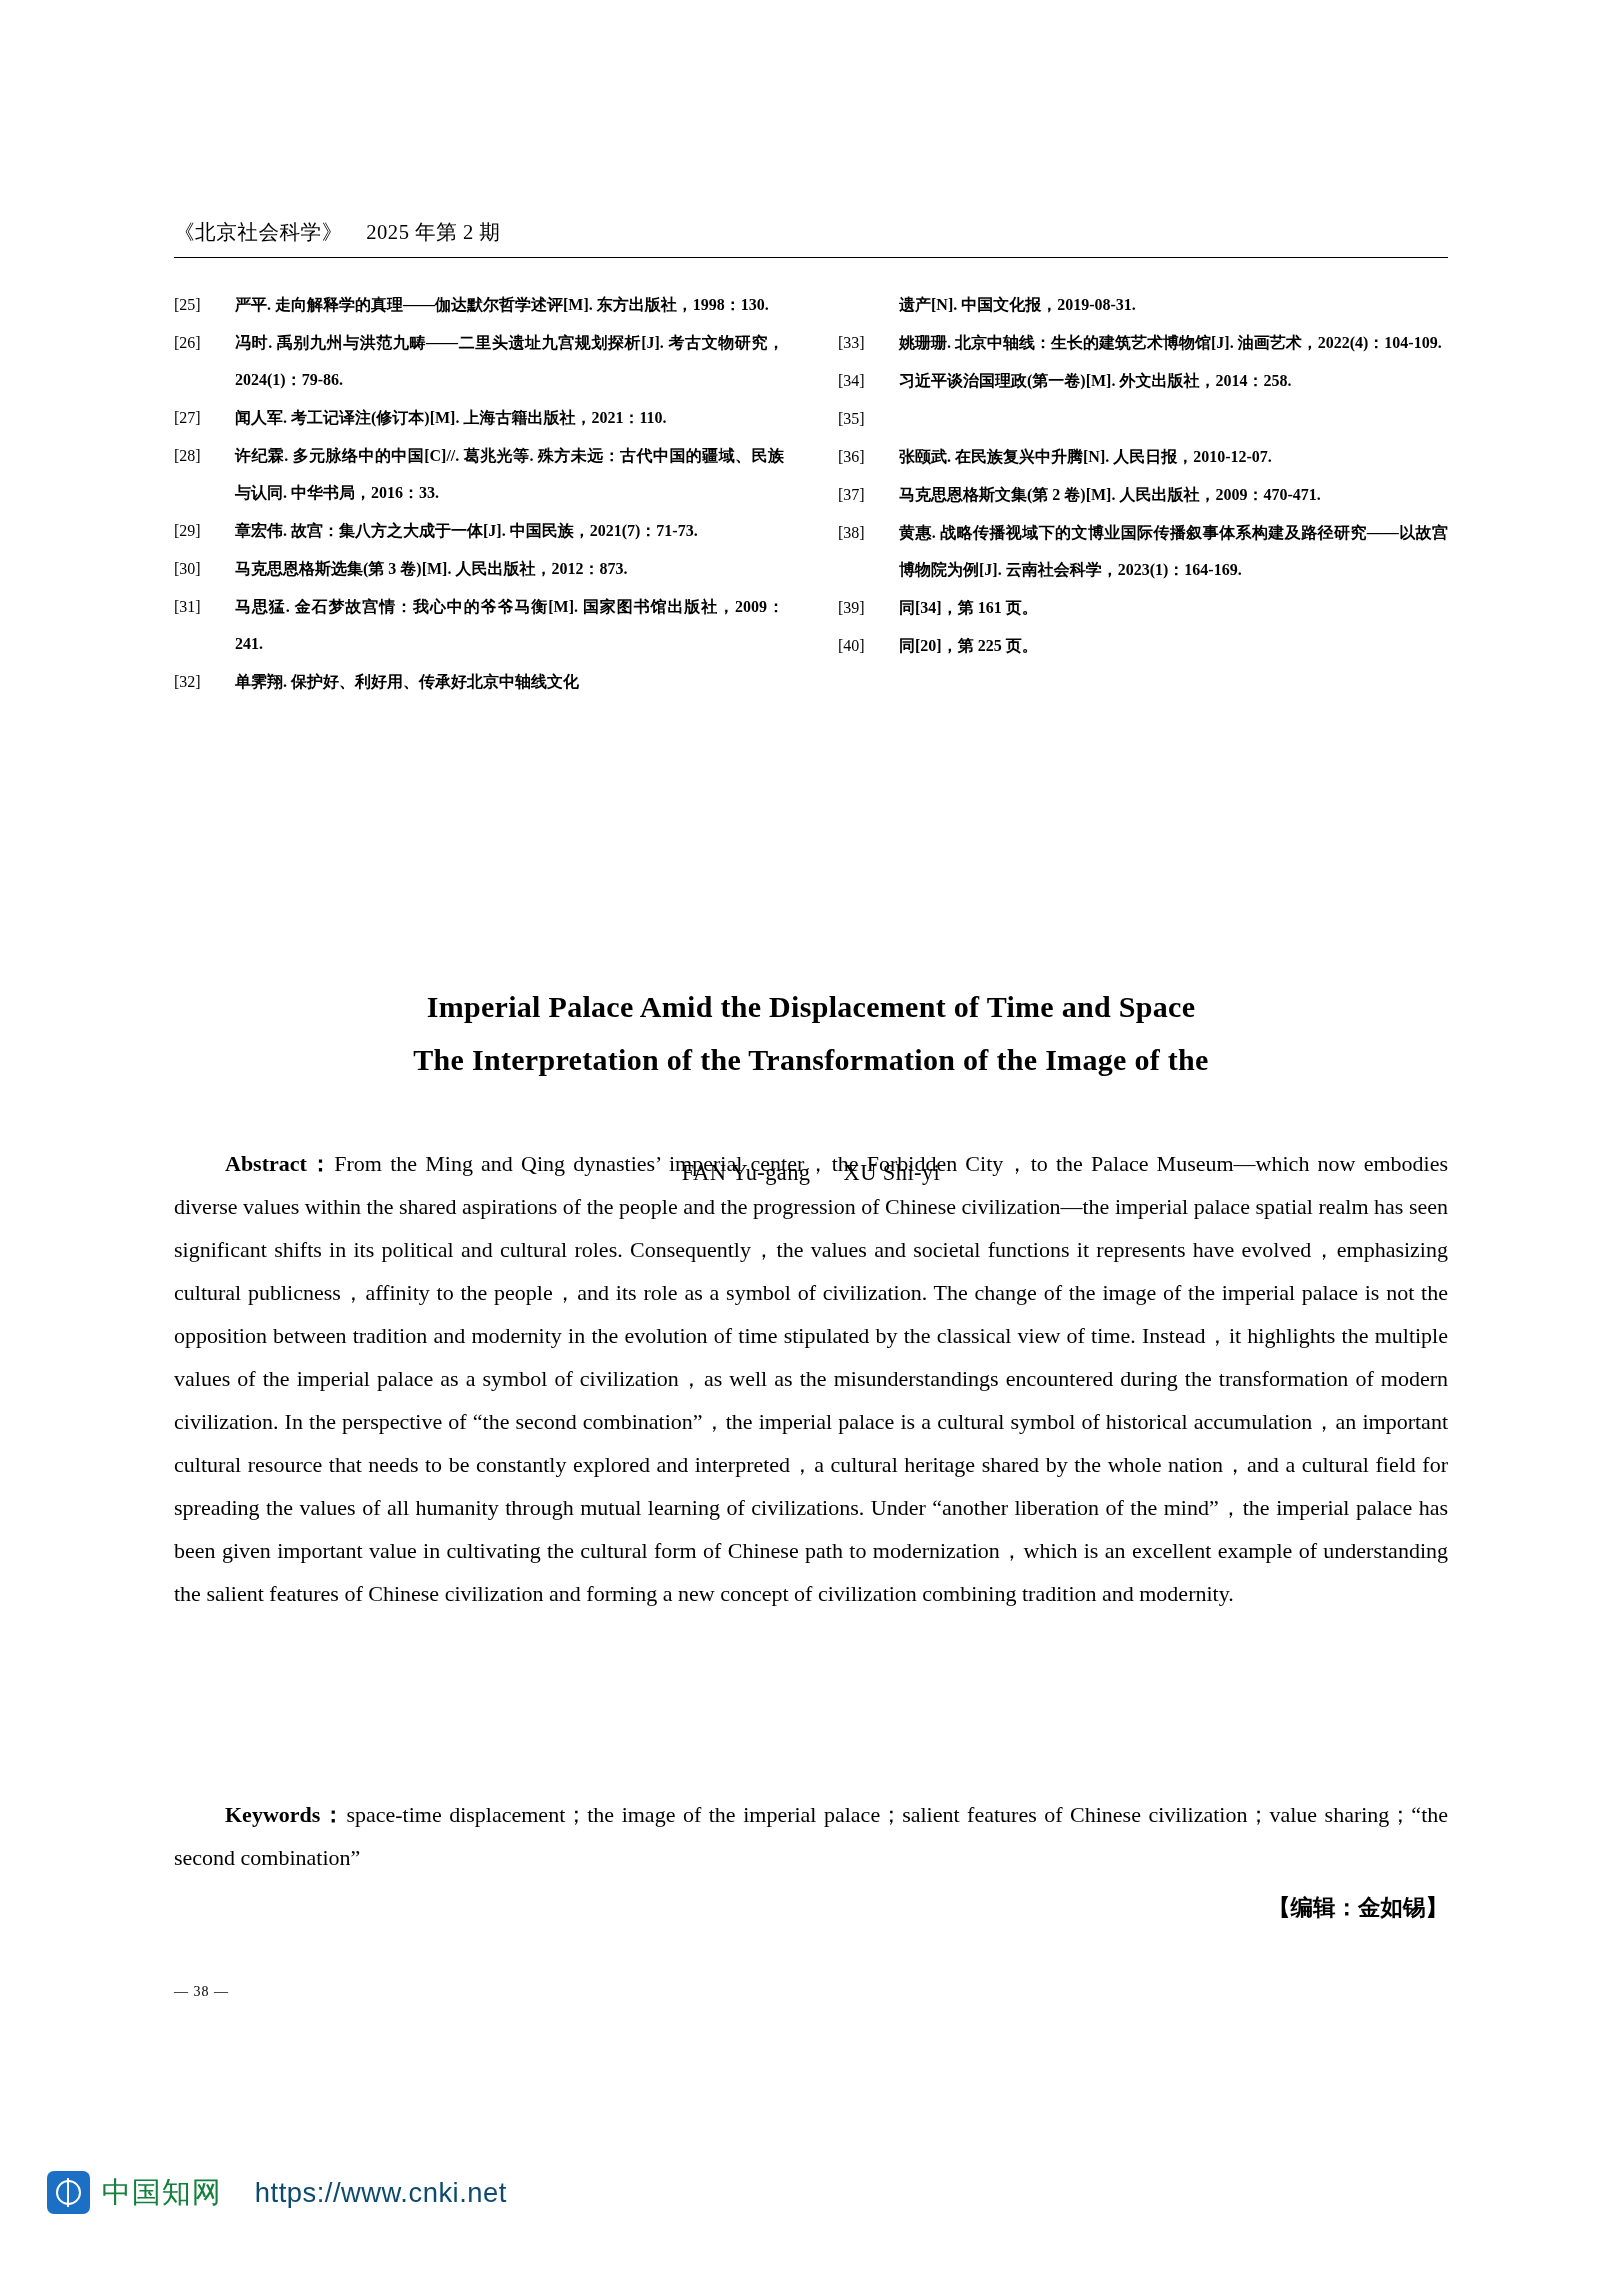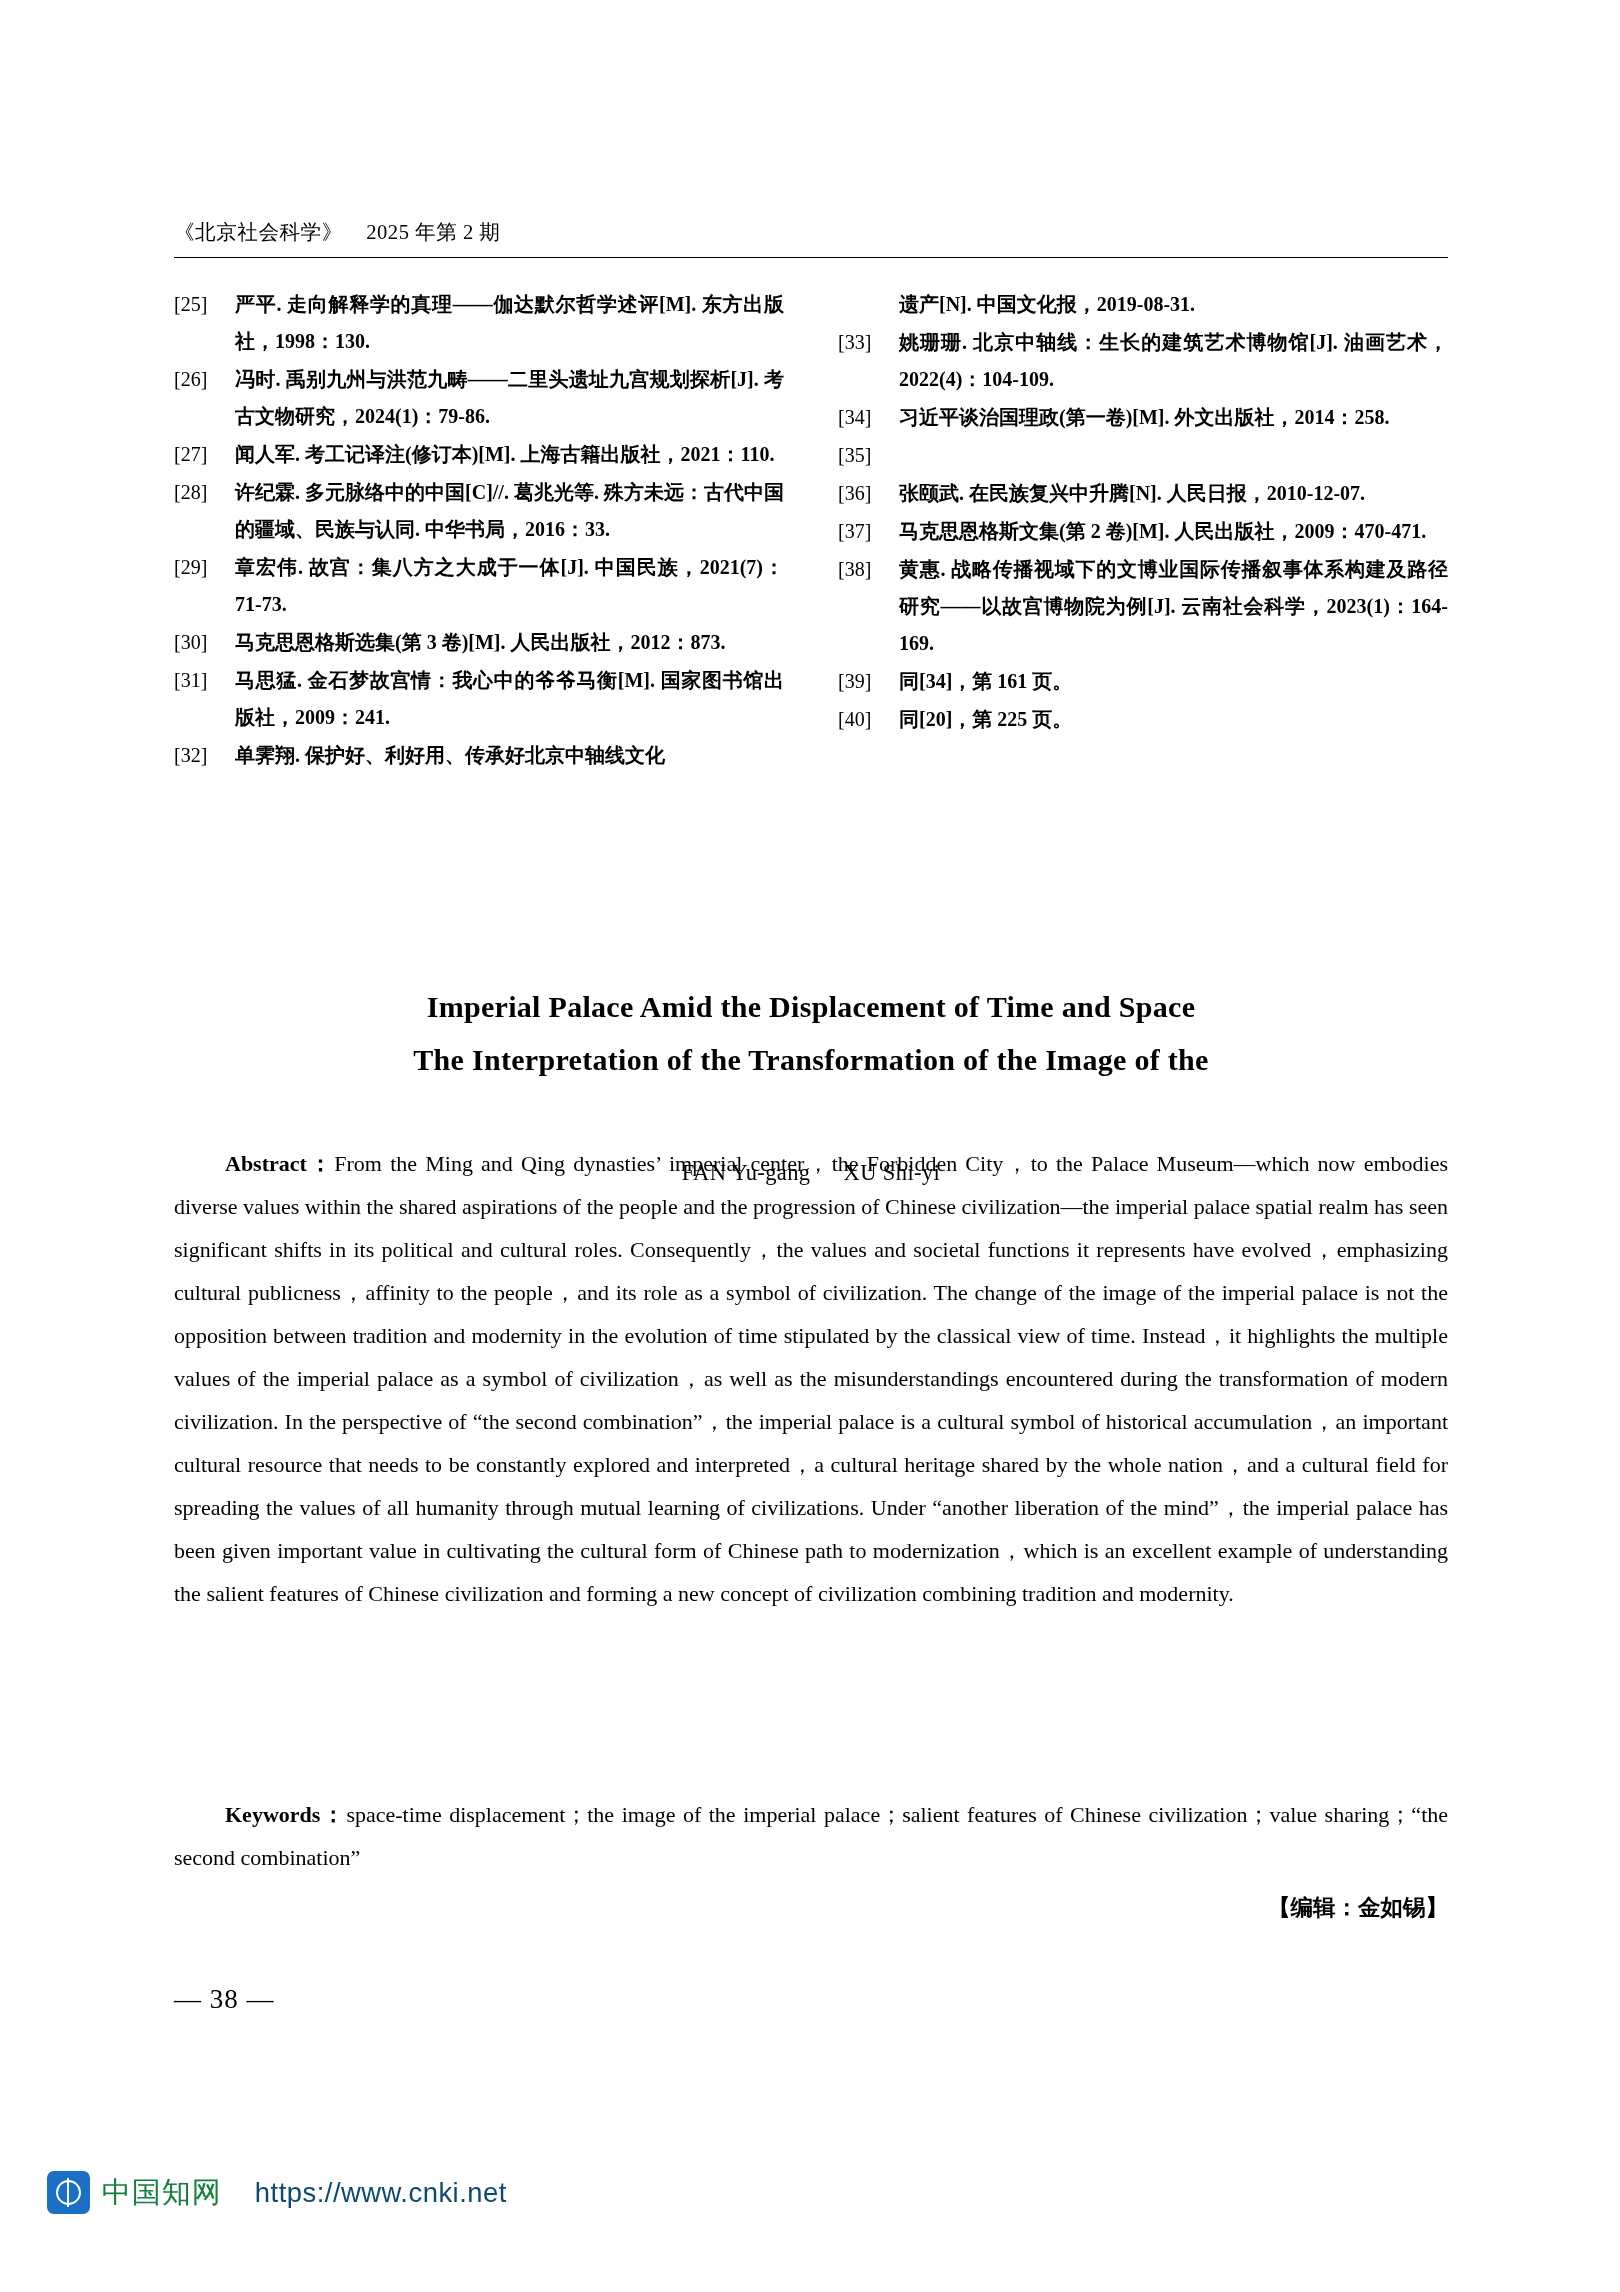--- a/index.html
+++ b/index.html
@@ -49,21 +49,21 @@
     top: 286px;
     width: 1274px;
     display: flex;
     justify-content: space-between;
   }
   .col {
     width: 610px;
   }
   .ref {
     display: flex;
-    font-size: 20px;
+    font-size: 16px;
     line-height: 37px;
     margin-bottom: 1px;
   }
   .ref-num {
     flex: 0 0 auto;
     width: 61px;
     white-space: nowrap;
   }
   .ref-body {
     flex: 1 1 auto;
@@ -123,21 +123,21 @@
     top: 1892px;
     width: 1274px;
     text-align: right;
     font-size: 22.5px;
     font-weight: bold;
   }
   .folio {
     position: absolute;
     left: 174px;
     top: 1984px;
-    font-size: 27px;
+    font-size: 14px;
     letter-spacing: 1px;
   }
   
   .watermark {
     position: absolute;
     left: 47px;
     top: 2171px;
     display: flex;
     align-items: center;
     opacity: 1;

